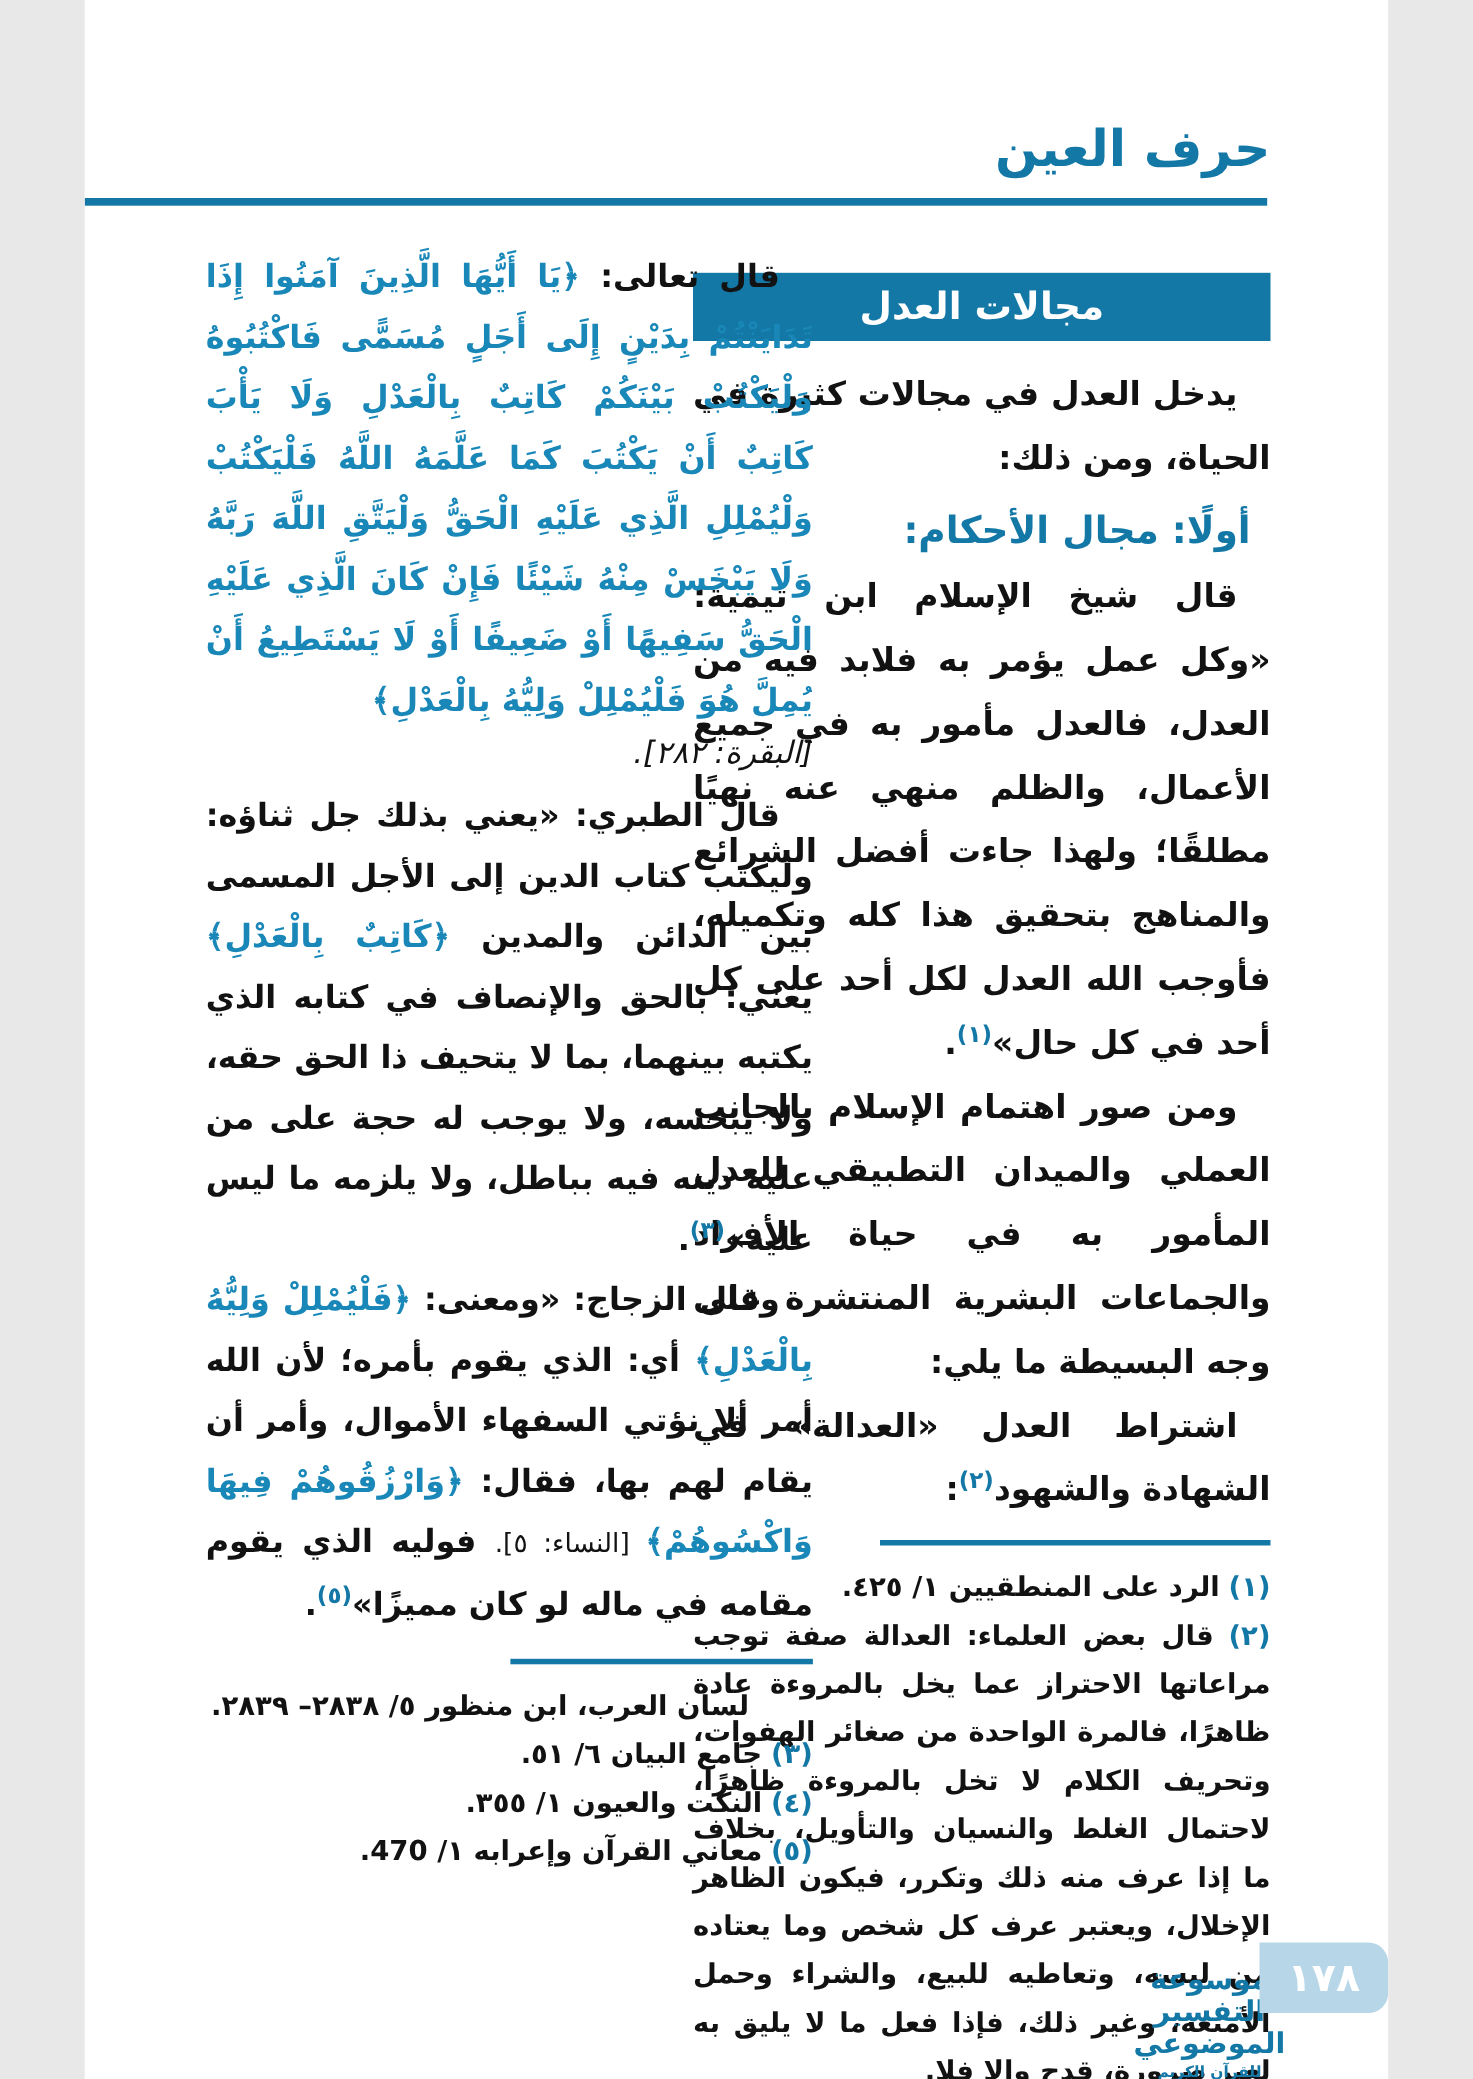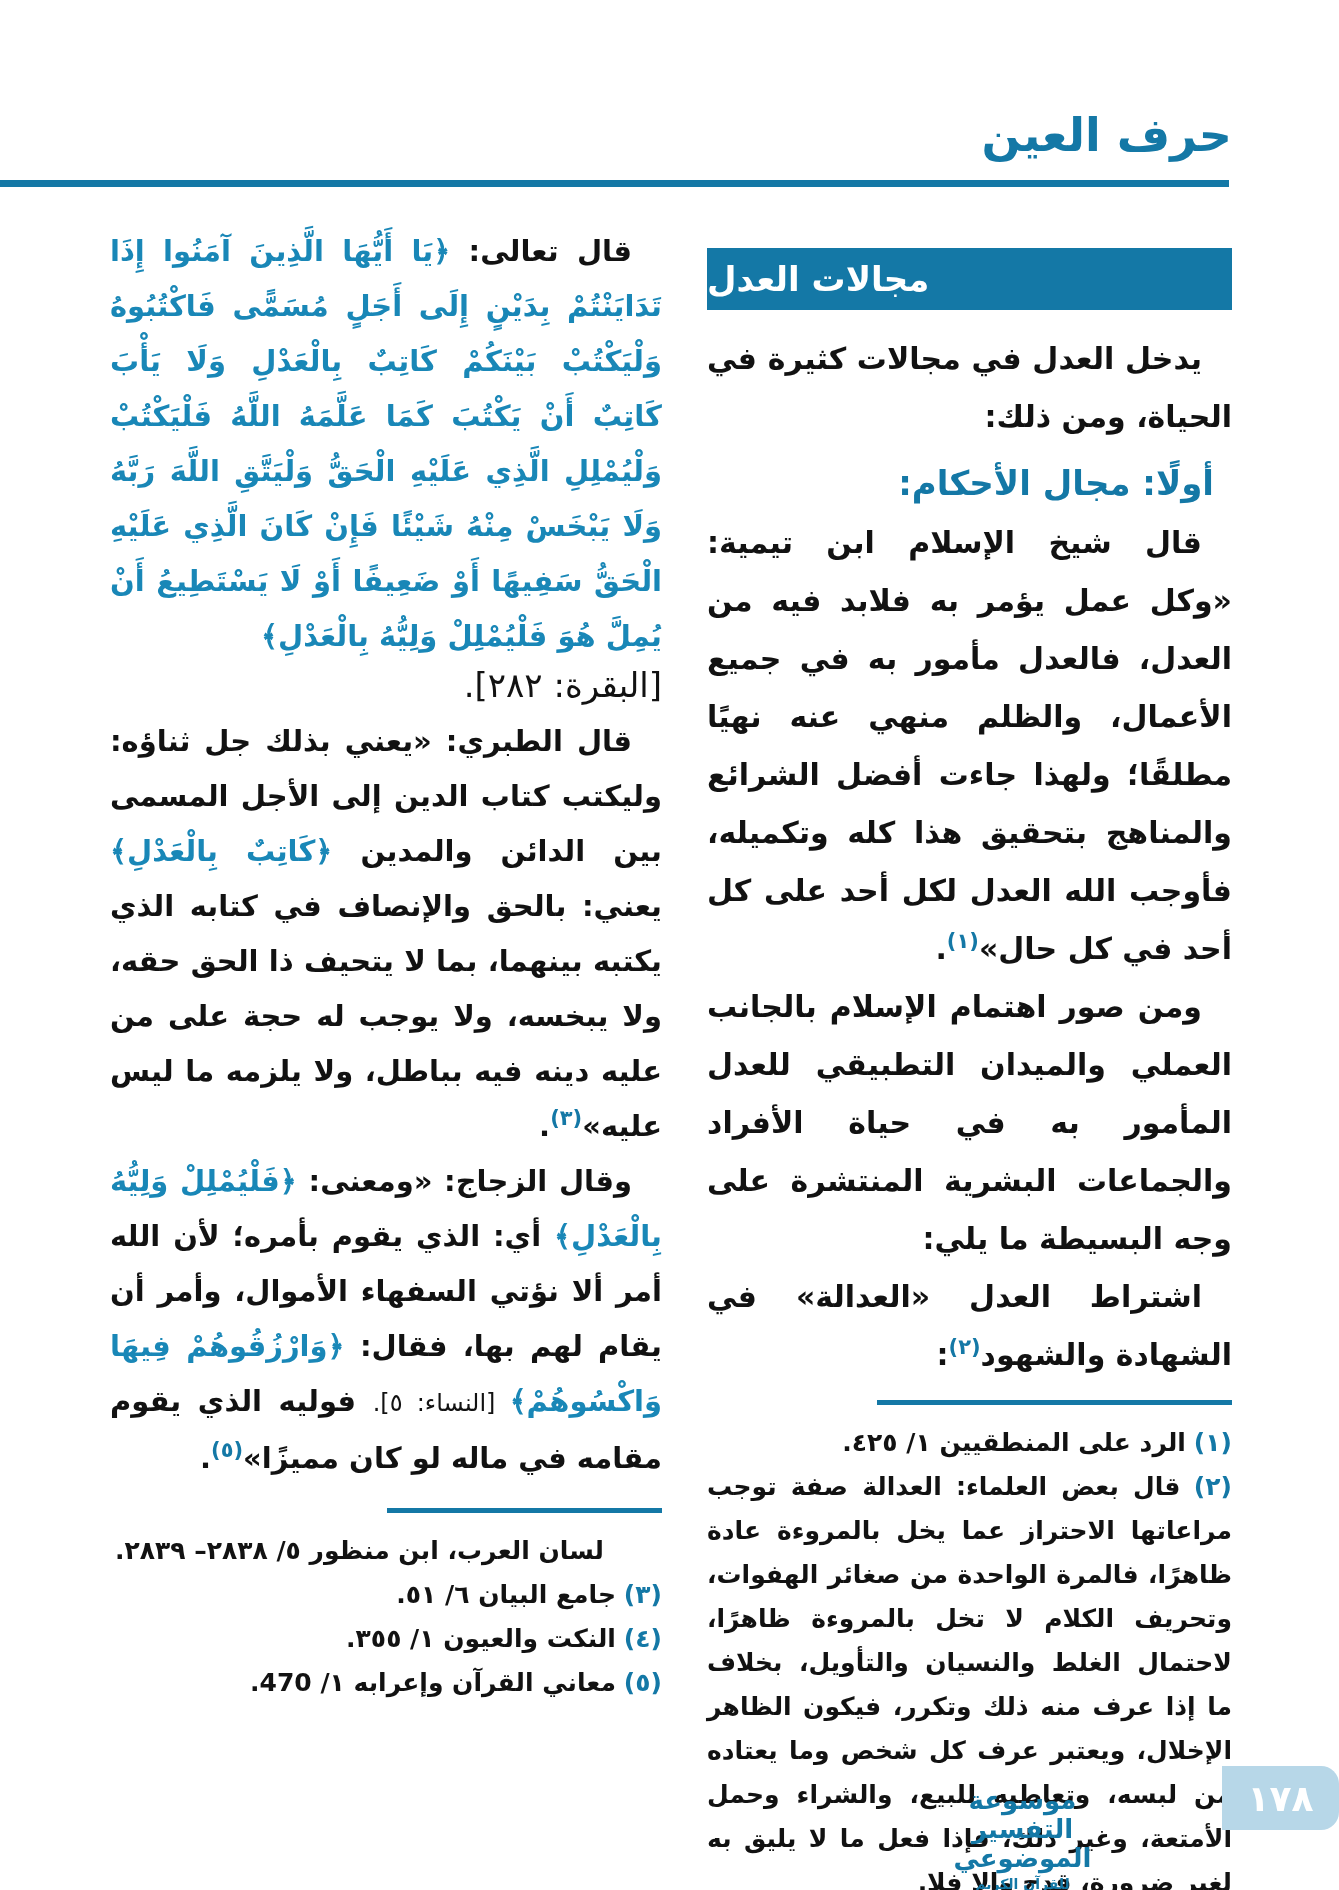--- a/index.html
+++ b/index.html
@@ -6,21 +6,21 @@
     --accent:#1478A6;
     --quran:#1987B7;
     --badge-bg:#B7D7E8;
     --ink:#121212;
   }
   *{margin:0;padding:0;box-sizing:border-box;}
   html,body{background:#e8e8e8;}
   body{font-family:"DejaVu Sans",sans-serif;}
   .page{
     position:relative;
-    width:1339px;height:1890px;
+    width:1185px;height:1890px;
     background:#ffffff;
     margin:0 auto;
     overflow:hidden;
     direction:rtl;
     color:var(--ink);
   }
   
   .page-header-title{
     position:absolute;top:108px;right:107px;
     color:var(--accent);
@@ -32,40 +32,40 @@
     height:7px;background:var(--accent);
   }
   
   .col{position:absolute;text-align:justify;}
   .col p{text-align:justify;}
   .right-col{top:248px;right:107px;width:525px;}
   .left-col{top:196px;left:110px;width:552px;}
 
   .section-title-box{
     height:62px;background:var(--accent);
-    display:flex;align-items:center;justify-content:flex-end;
+    display:flex;align-items:center;justify-content:center;
     margin-bottom:20px;
   }
   .section-title-box .section-title{
     color:#fff;font-size:34px;font-weight:bold;
   }
   .body-par{
     font-size:30px;font-weight:bold;line-height:58px;
     text-indent:30px;color:var(--ink);
   }
   .right-col .body-par{line-height:58px;}
   .subheading{
     color:var(--accent);font-size:34px;font-weight:bold;
     line-height:50px;margin:12px 0 6px;text-indent:18px;
   }
   .left-col .verse-par{line-height:64px;margin-top:28px;}
   .left-col .body-par{line-height:55px;font-size:29px;}
   .verse-reference{
-    font-size:34px;font-weight:normal;line-height:42px;
-    text-align:right;margin-bottom:8px;
+    font-size:28px;font-weight:normal;line-height:42px;
+    text-align:right;margin-bottom:8px;font-style:italic;
   }
   
   .seg-b{color:var(--ink);}
   .seg-q{color:var(--quran);}
   .seg-sup{
     color:var(--accent);font-size:21px;font-weight:bold;
     vertical-align:super;line-height:0;
   }
   .seg-small{font-size:24px;font-weight:normal;color:var(--ink);}
   

